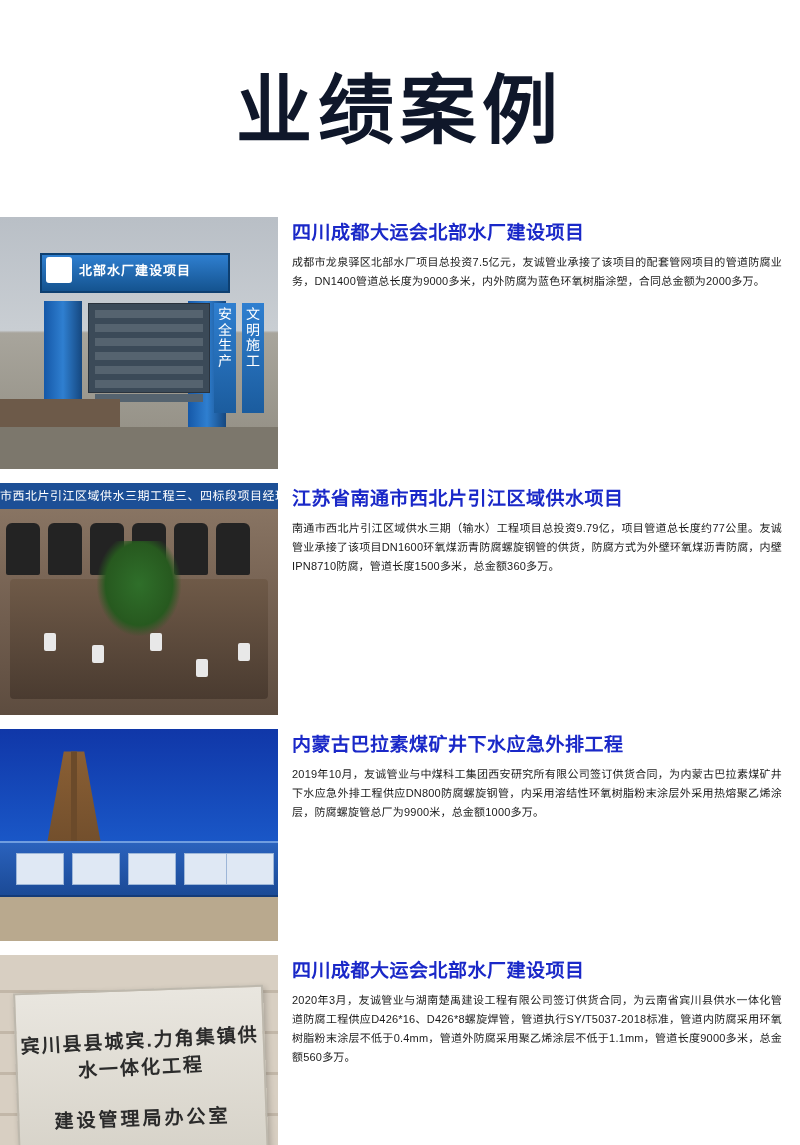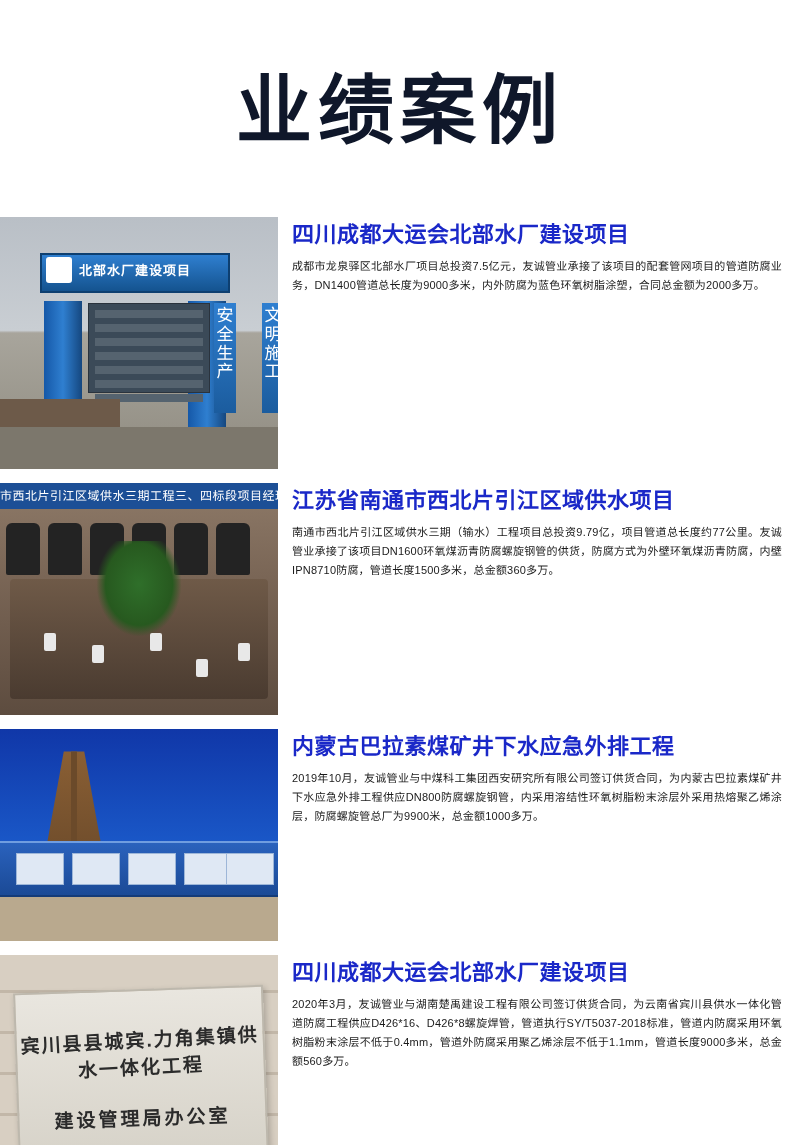--- a/index.html
+++ b/index.html
@@ -46,21 +46,21 @@
     position: relative;
     overflow: hidden;
   }
   .case-body {
     flex: 1 1 auto;
     padding-left: 14px;
     padding-right: 18px;
   }
   .case-title {
     color: #1a28c8;
-    font-size: 22px;
+    font-size: 19px;
     font-weight: bold;
     line-height: 1.25;
     margin: 4px 0 8px 0;
     letter-spacing: 0.5px;
   }
   .case-text {
     font-size: 11px;
     line-height: 1.72;
     color: #1a1a1a;
     text-align: justify;
@@ -122,28 +122,28 @@
     margin: 6px 6px 0 6px;
     background: #55636f;
   }
   .photo1 .sign-v {
     position: absolute;
     top: 86px;
     width: 22px;
     height: 110px;
     background: linear-gradient(#2f7fd0,#1b5c9e);
     color: #fff;
-    font-size: 17px;
+    font-size: 14px;
     text-align: center;
     line-height: 1.1;
     padding-top: 4px;
     box-sizing: border-box;
   }
   .photo1 .sign-a { left: 214px; }
-  .photo1 .sign-b { left: 242px; margin-left: 20px; }
+  .photo1 .sign-b { left: 242px; }
   .photo1 .ground {
     position: absolute;
     left: 0; right: 0; bottom: 0;
     height: 42px;
     background: #7c776c;
   }
   .photo1 .dirt {
     position: absolute;
     left: 0; bottom: 42px;
     width: 120px; height: 28px;

